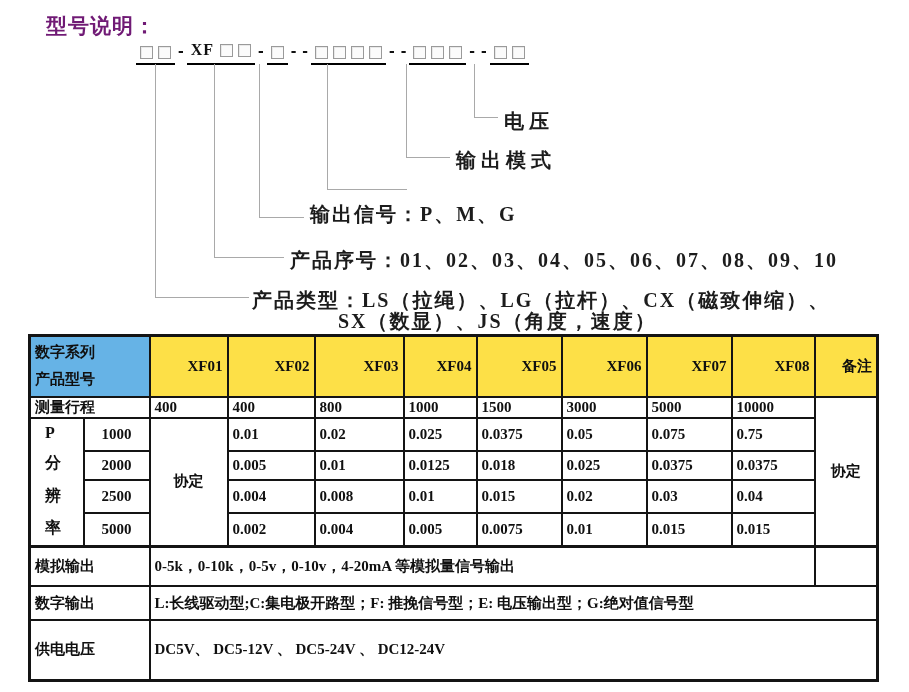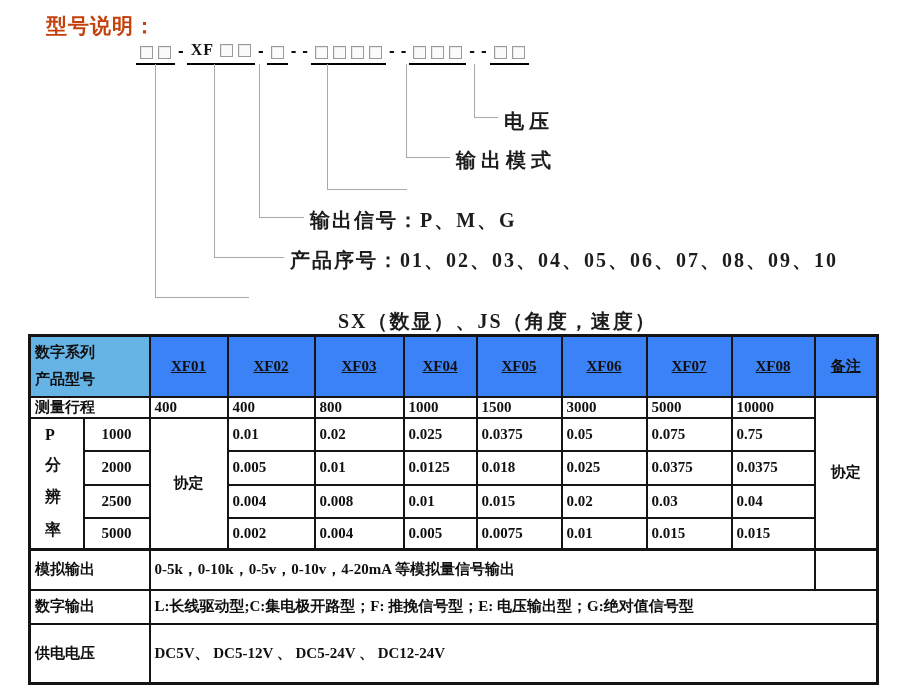--- a/index.html
+++ b/index.html
@@ -3,21 +3,21 @@
 <meta charset="utf-8">
 <style>
   * { margin:0; padding:0; box-sizing:border-box; }
   html,body { width:909px; height:692px; background:#ffffff; overflow:hidden; }
   #page { position:relative; width:909px; height:692px; background:#fff;
           font-family:"Liberation Serif","DejaVu Serif",serif; }
 
   
   .doc-title { position:absolute; left:46px; top:12px;
                font-family:"Liberation Sans","DejaVu Sans",sans-serif;
-               font-size:21px; font-weight:700; color:#c2410c; letter-spacing:1px; }
+               font-size:21px; font-weight:700; color:#701a75; letter-spacing:1px; }
 
   
   .model-line { position:absolute; left:136px; top:40px; display:flex; align-items:flex-end; }
   .mgroup { display:inline-flex; gap:5px; align-items:center;
             border-bottom:2px solid #000; padding:1px 4px 4px 4px; }
   .box { width:13px; height:13px; border:1px solid #9a9a9a; background:#fbfbfb;
          box-shadow:inset 1px 1px 0 #e9e9e9; }
   .mprefix { font-size:16px; font-weight:700; color:#111; letter-spacing:1px; padding-right:1px; }
   .mdash { font-family:"Liberation Sans",sans-serif; font-weight:900; font-size:17px;
            color:#111; margin:0 3px 6px 3px; line-height:1; }
@@ -30,21 +30,21 @@
   .callout { position:absolute; font-size:20px; font-weight:600; color:#1c1c1c;
              letter-spacing:2px; white-space:nowrap; }
   .callout.sp { letter-spacing:5px; }
 
   
   table.spec { position:absolute; left:28px; top:334px; width:848px;
                border-collapse:collapse; table-layout:fixed;
                border:3px solid #141414; }
   table.spec td { border:2px solid #141414; font-size:15px; font-weight:700; color:#101010;
                   padding:0 4px; vertical-align:middle; overflow:hidden; }
-  td.hcell { background:#3b82f6; vertical-align:top; padding-top:7px; text-align:center;text-decoration:underline; }
+  td.hcell { background:#fde047; vertical-align:top; padding-top:7px; text-align:right; }
   td.hlabel { background:#66b3e6; vertical-align:top; padding:5px 0 0 10px; text-align:left;
               line-height:1.8;margin-left:36px; }
   td.lbl  { text-align:left; padding-left:11px; }
   td.val  { text-align:left; padding-left:13px; }
   td.cent { text-align:center; }
   td.tl   { border-left-width:3px; }
   tr.tt td{ border-top-width:3px; }
   .pstack { display:flex; flex-direction:column; justify-content:space-around;
             height:126px; padding-left:14px; font-size:16px; }
 </style>
@@ -102,22 +102,23 @@
 
   <div class="hline" style="left:155px;top:297px;width:94px"></div>
   <div class="hline" style="left:214px;top:257px;width:70px"></div>
   <div class="hline" style="left:259px;top:217px;width:45px"></div>
   <div class="hline" style="left:327px;top:189px;width:80px"></div>
   <div class="hline" style="left:406px;top:157px;width:44px"></div>
   <div class="hline" style="left:474px;top:117px;width:24px"></div>
 
   <div class="callout sp" style="left:504px;top:108px">电压</div>
   <div class="callout sp" style="left:456px;top:147px">输出模式</div>
-  <div class="callout" style="left:310px;top:207px">输出信号：P、M、G</div>
+  <div class="callout" style="left:310px;top:201px">输出信号：P、M、G</div>
   <div class="callout" style="left:290px;top:247px">产品序号：01、02、03、04、05、06、07、08、09、10</div>
+  <div class="callout" style="left:252px;top:287px">产品类型：LS（拉绳）、LG（拉杆）、CX（磁致伸缩）、</div>
   <div class="callout" style="left:338px;top:308px">SX（数显）、JS（角度，速度）</div>
 
   <table class="spec">
     <colgroup>
       <col style="width:54px">
         <col style="width:66px">
         <col style="width:78px">
       <col style="width:87px">
         <col style="width:89px">
         <col style="width:73px">
@@ -170,21 +171,21 @@
       <td class="cent">1000</td>
       <td class="cent" rowspan="4">协定</td>
       <td class="val tl">0.01</td>
       <td class="val">0.02</td>
       <td class="val">0.025</td>
       <td class="val">0.0375</td>
       <td class="val">0.05</td>
       <td class="val">0.075</td>
       <td class="val">0.75</td>
     </tr>
-    <tr style="height:34px">
+    <tr style="height:28px">
       <td class="cent">2000</td>
       <td class="val tl">0.005</td>
       <td class="val">0.01</td>
       <td class="val">0.0125</td>
       <td class="val">0.018</td>
       <td class="val">0.025</td>
       <td class="val">0.0375</td>
       <td class="val">0.0375</td>
     </tr>
     <tr style="height:33px">

